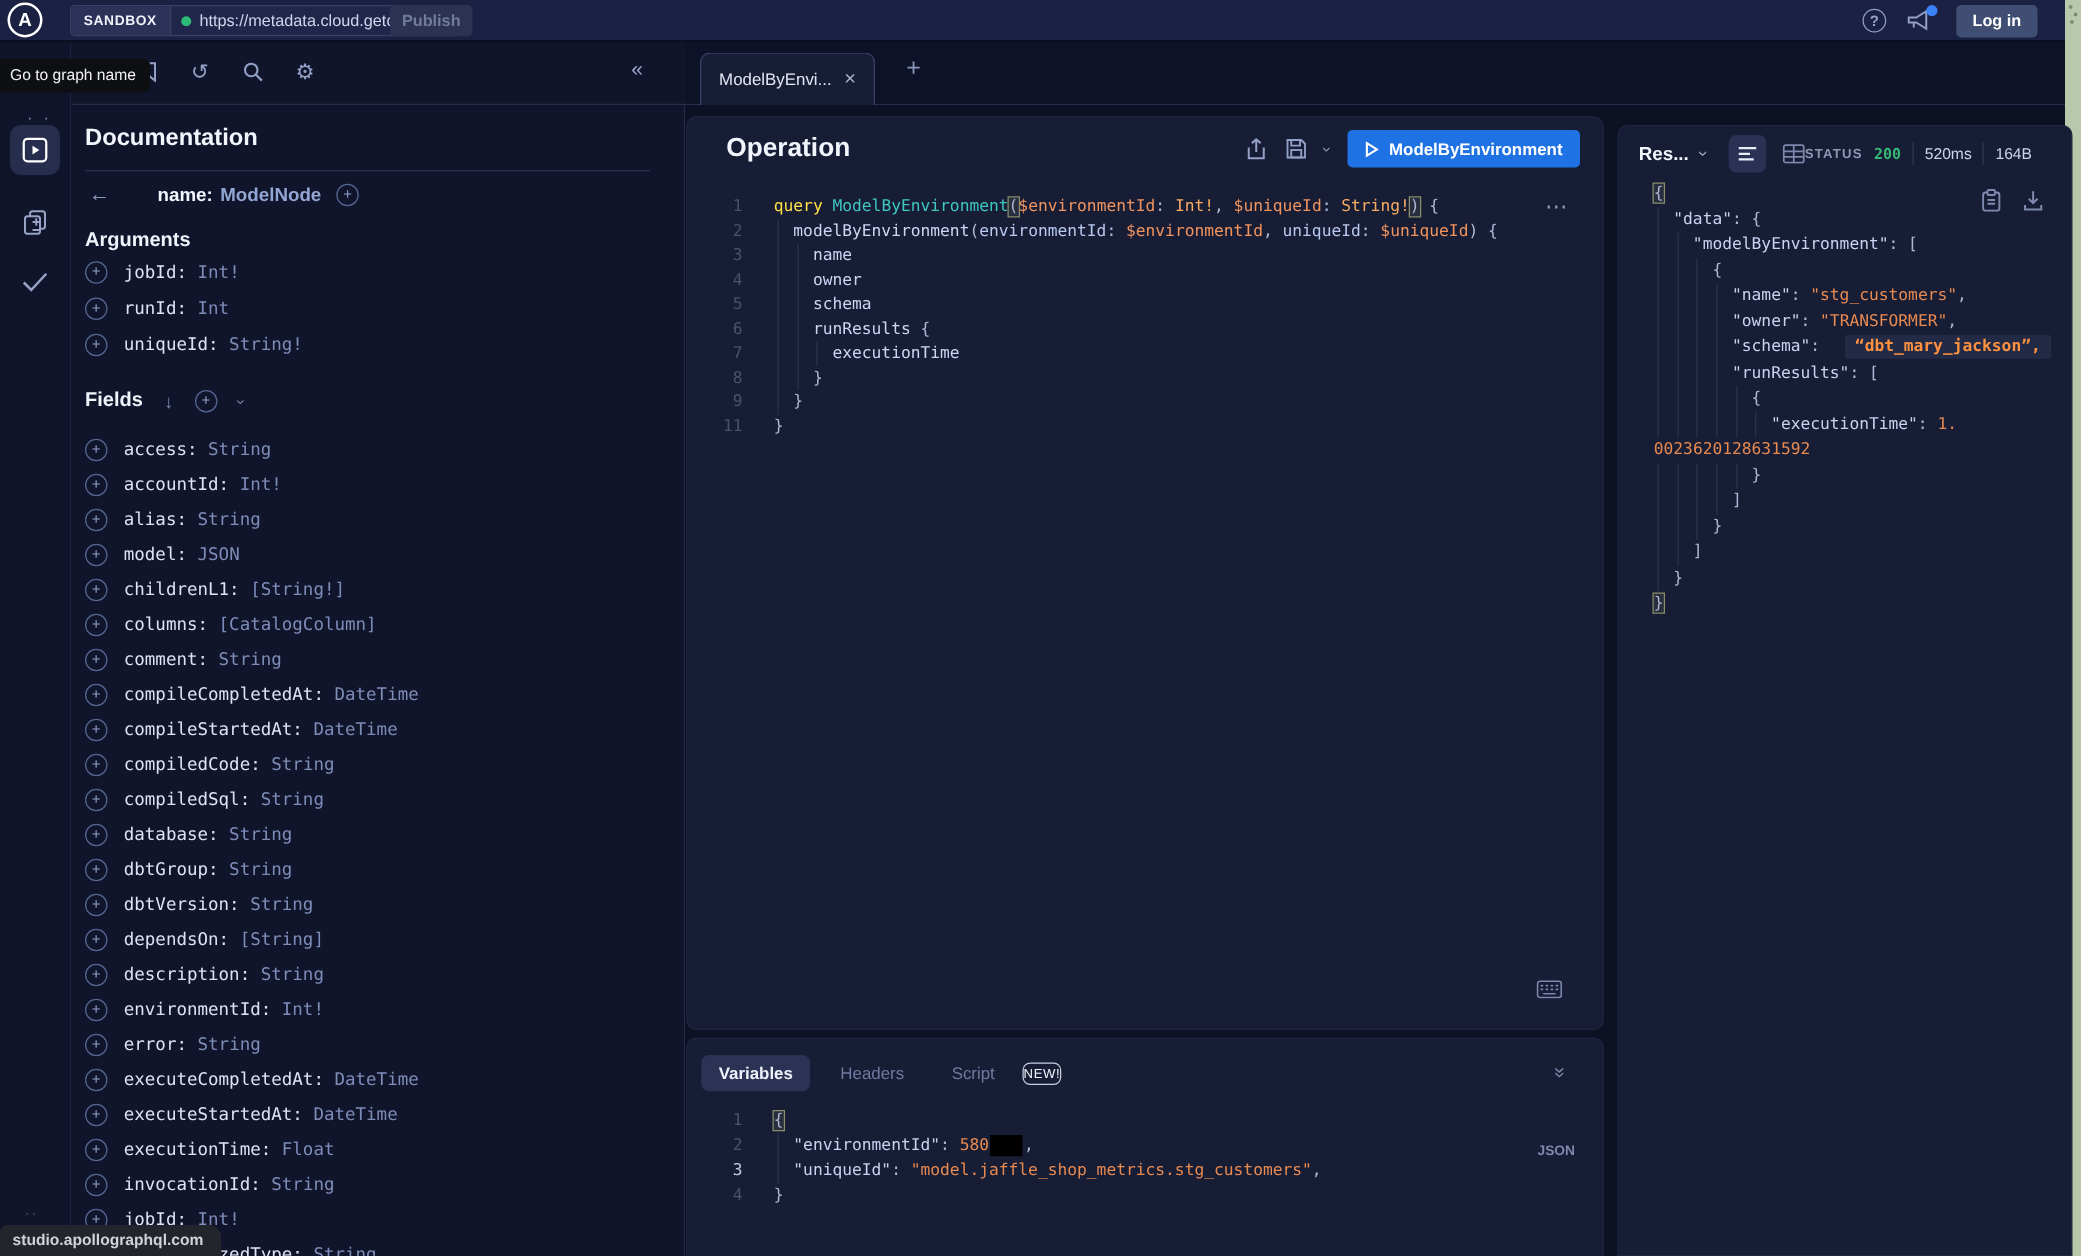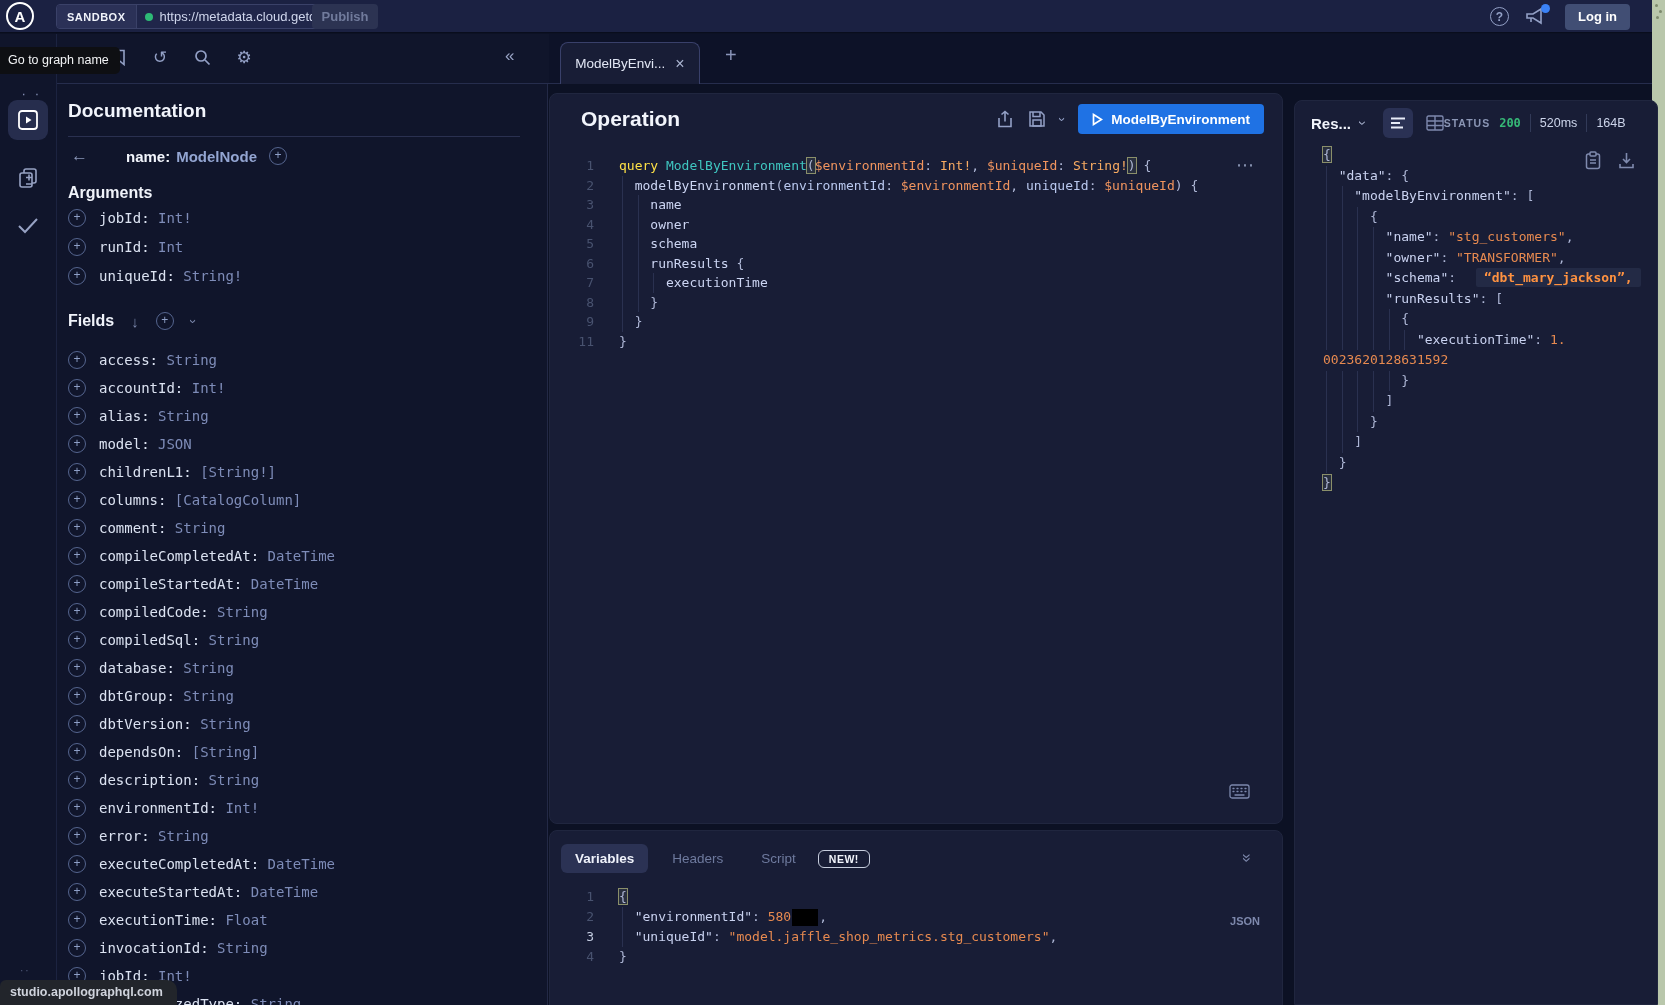--- a/index.html
+++ b/index.html
@@ -115,22 +115,22 @@
   .at { color:#b9c8ef; } .ky { color:#c9d2f0; } .st { color:#e78a50; } .nm { color:#e78a50; }
   .pub { outline:1px solid #8a8f6a; background:rgba(160,170,120,.12); }
   .red { display:inline-block; width:26px; height:17px; background:#000; vertical-align:middle; margin:0 1px;}
   .hl { background:#232a45; color:#ff9240; font-weight:bold; padding:2px 8px; margin-left:12px; border-radius:2px;}
 
   
   .var-panel { left:549px; top:830px; width:734px; height:190px; border-radius:8px 8px 0 0;}
   .var-tabs { position:absolute; left:11px; top:13px; display:flex; align-items:center; gap:10px;}
   .var-tab { padding:7px 14px; font-size:13.5px; color:#6e7a9e; border-radius:6px;}
   .var-tab.active { background:#2b3254; color:#eef1fa; font-weight:bold; }
-  .new-badge { border:1.5px solid #c7cede; border-radius:6px; padding:2px 10px;
-    font-size:10.5px; font-weight:bold; letter-spacing:.5px; color:#f2f5fc; margin-left:-2px;}
+  .new-badge { border:1.5px solid #c7cede; border-radius:6px; padding:2px 0;
+    font-size:10.5px; font-weight:normal; letter-spacing:.5px; color:#f2f5fc; margin-left:-2px;}
   .var-collapse { position:absolute; right:30px; top:18px; color:#7e89ad; font-size:16px;}
   .json-label { position:absolute; right:22px; top:84px; font-size:11px; font-weight:bold; color:#7e89ad;}
 
   
   .res-panel { left:1294px; top:100px; width:364px; height:905px; border-radius:8px 8px 0 0;}
   .res-head { position:absolute; left:0; top:0; right:0; height:44px; display:flex; align-items:center;}
   .res-title { margin-left:16px; font-size:15px; font-weight:bold; color:#f2f5fc;}
   .res-chev { margin-left:10px; color:#aab4d0; font-size:14px;}
   .fmt-chip { margin-left:17px; width:30px; height:30px; border-radius:6px; background:#2a3154;
     display:flex; align-items:center; justify-content:center; color:#e8ecf8;}

